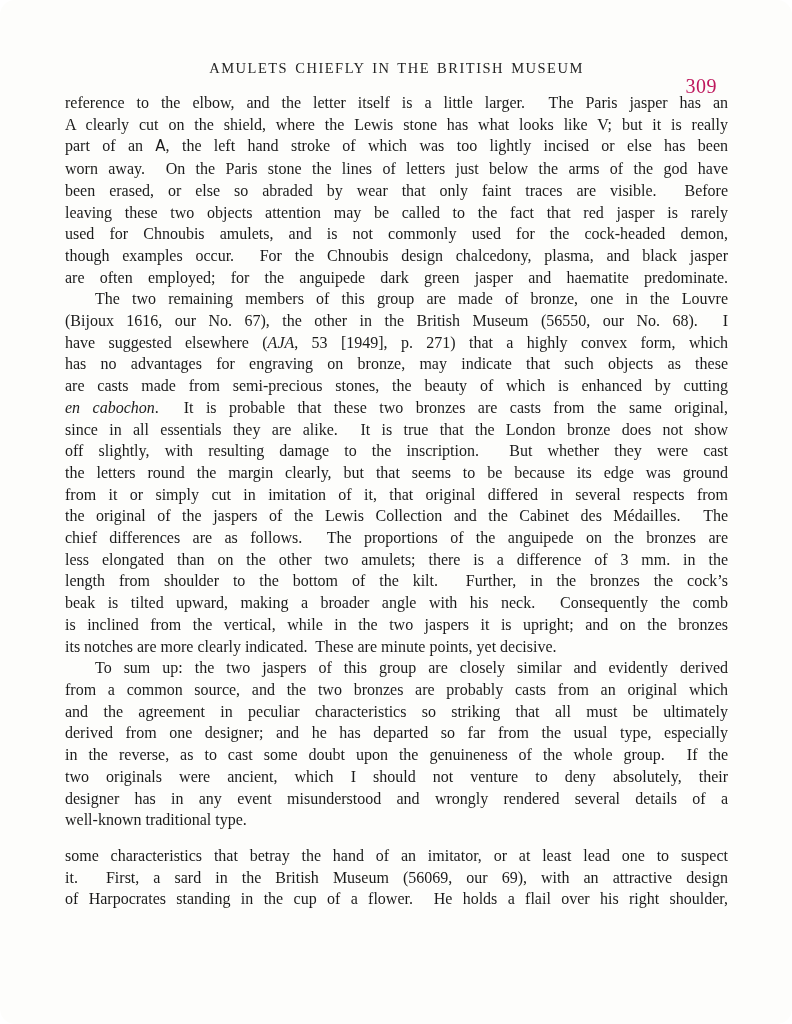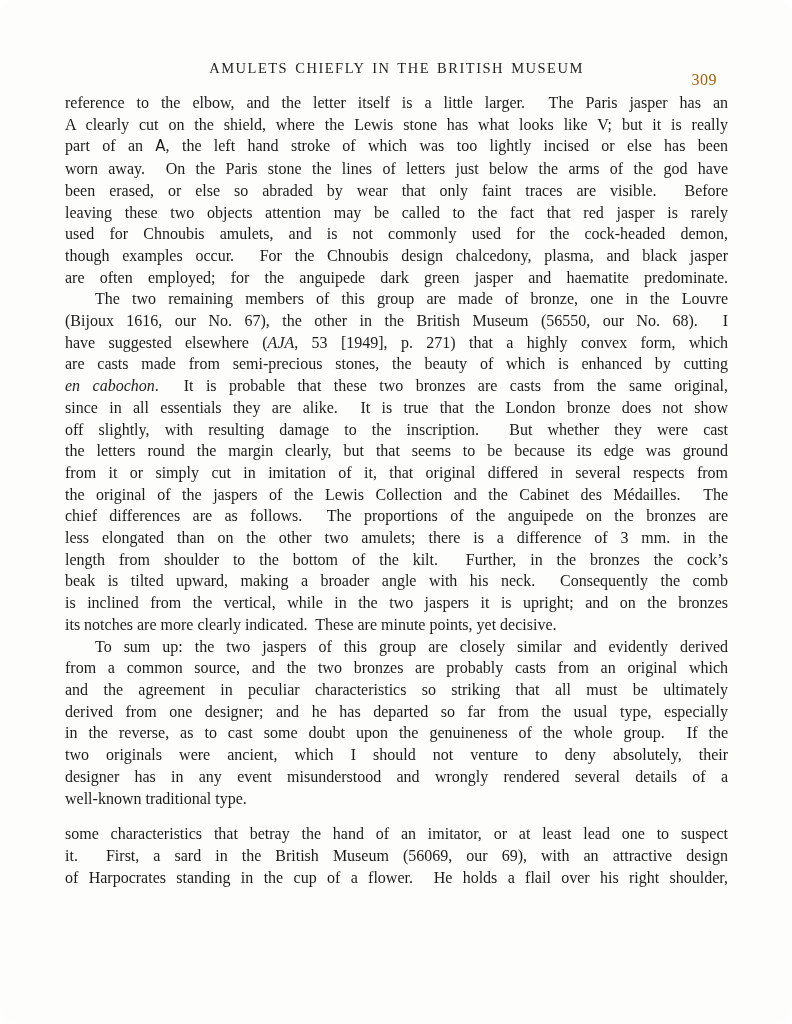--- a/index.html
+++ b/index.html
@@ -30,26 +30,26 @@
     text-align: center;
     font-size: 14.5px;
     line-height: 20px;
     letter-spacing: 1.5px;
     word-spacing: 2px;
     color: #242424;
     white-space: nowrap;
   }
   .folio {
     position: absolute;
-    top: 12px;
+    top: 18px;
     right: 11px;
-    font-size: 16px;
+    font-size: 20px;
     line-height: 20px;
     letter-spacing: 0.5px;
-    color: #a16207;
+    color: #be185d;
   }
   
   .text-block {
     position: absolute;
     top: 92px;
     left: 65px;
     width: 663px;
     font-size: 16px;
     line-height: 21.7px;
     color: #1b1b1b;
@@ -93,20 +93,21 @@
         <div class="line">been erased, or else so abraded by wear that only faint traces are visible.&nbsp; Before</div>
         <div class="line">leaving these two objects attention may be called to the fact that red jasper is rarely</div>
         <div class="line">used for Chnoubis amulets, and is not commonly used for the cock-headed demon,</div>
         <div class="line">though examples occur.&nbsp; For the Chnoubis design chalcedony, plasma, and black jasper</div>
         <div class="line">are often employed; for the anguipede dark green jasper and haematite predominate.</div>
       </div>
       <div class="paragraph">
         <div class="line first-indent">The two remaining members of this group are made of bronze, one in the Louvre</div>
         <div class="line">(Bijoux 1616, our No. 67), the other in the British Museum (56550, our No. 68).&nbsp; I</div>
         <div class="line">have suggested elsewhere (<i>AJA</i>, 53 [1949], p. 271) that a highly convex form, which</div>
+        <div class="line">has no advantages for engraving on bronze, may indicate that such objects as these</div>
         <div class="line">are casts made from semi-precious stones, the beauty of which is enhanced by cutting</div>
         <div class="line"><i>en cabochon</i>.&nbsp; It is probable that these two bronzes are casts from the same original,</div>
         <div class="line">since in all essentials they are alike.&nbsp; It is true that the London bronze does not show</div>
         <div class="line">off slightly, with resulting damage to the inscription.&nbsp; But whether they were cast</div>
         <div class="line">the letters round the margin clearly, but that seems to be because its edge was ground</div>
         <div class="line">from it or simply cut in imitation of it, that original differed in several respects from</div>
         <div class="line">the original of the jaspers of the Lewis Collection and the Cabinet des Médailles.&nbsp; The</div>
         <div class="line">chief differences are as follows.&nbsp; The proportions of the anguipede on the bronzes are</div>
         <div class="line">less elongated than on the other two amulets; there is a difference of 3 mm. in the</div>
         <div class="line">length from shoulder to the bottom of the kilt.&nbsp; Further, in the bronzes the cock’s</div>

